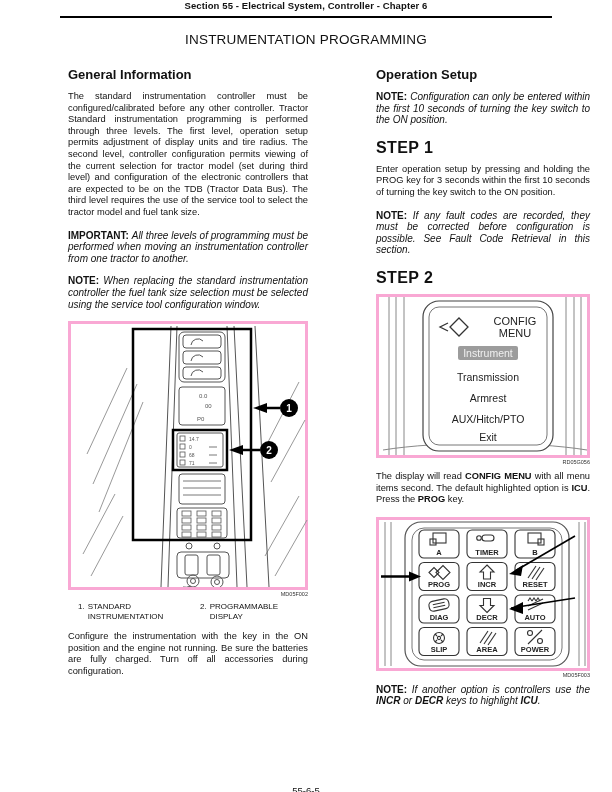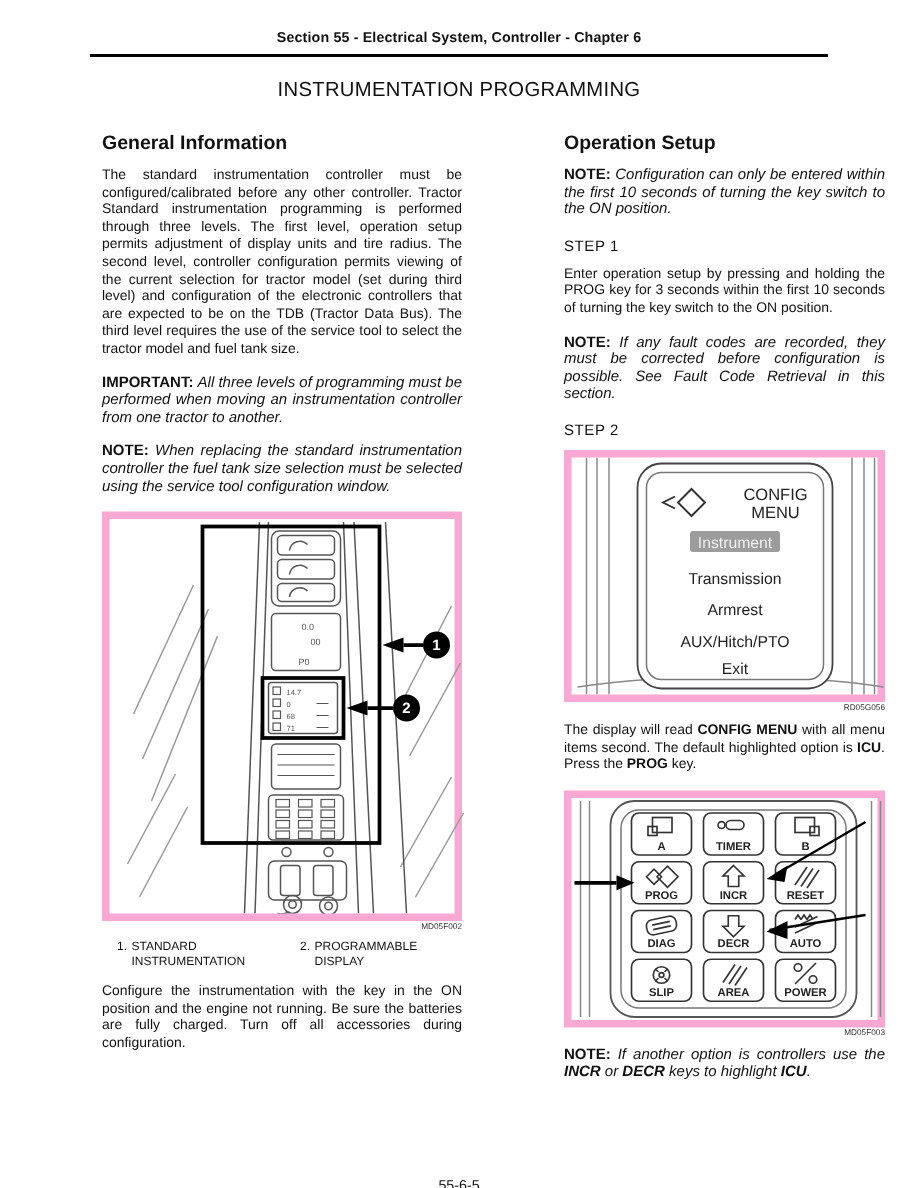--- a/index.html
+++ b/index.html
@@ -1,35 +1,35 @@
 <!DOCTYPE html>
 <html><head>
 <meta charset="utf-8">
 <style>
   * { margin:0; padding:0; box-sizing:border-box; }
   html,body { background:#e8e8e8; }
   .page {
     position:relative; width:612px; height:792px; margin:0 auto;
     background:#ffffff; font-family:"Liberation Sans", sans-serif;
-    color:#111; overflow:hidden; padding-top:20px;
+    color:#111; overflow:hidden; 
   }
   .hdr { text-align:center; font-size:9.5px; font-weight:bold; letter-spacing:.1px; }
   .hdr-rule { border-bottom:2px solid #000; margin:5px 60px 0 60px; }
   .doc-title { text-align:center; font-size:13.5px; font-weight:normal; margin-top:14px; letter-spacing:.2px; }
   .columns { display:flex; margin:20px 0 0 68px;gap:36px; }
   .col-left  { width:240px; margin-right:32px; }
   .col-right { width:214px; }
   .colhead { font-size:13px; font-weight:bold; margin-bottom:9px; }
-  .stephead { font-size:10px; font-weight:normal; margin:13px 0 7px 0; letter-spacing:.4px; }
+  .stephead { font-size:16px; font-weight:bold; margin:13px 0 7px 0; letter-spacing:.4px; }
   p.body { font-size:9.3px; line-height:11.6px; text-align:justify; margin-bottom:11px; }
   p.notep { font-size:10px; line-height:11.6px; text-align:justify; margin-bottom:11px; }
   p.notep .nlabel { font-weight:bold; font-style:normal; }
   p.notep i { font-style:italic; }
   p.notep b i, p.notep i b { font-weight:bold; }
-  .figframe { border:5px solid #f9a8d4; background:#fff; }
+  .figframe { border:3px solid #f9a8d4; background:#fff; }
   .figlabel { font-size:5.5px; color:#333; text-align:right; line-height:7px; margin-top:1px; }
   .captions { display:flex; font-size:8px; line-height:9.5px; margin:4px 0 10px 10px; }
   .cap { display:flex; }
   .cap1 { width:122px; }
   .capnum { margin-right:3px; }
   svg { display:block; font-family:"Liberation Sans", sans-serif; }
   .footer { position:absolute; left:0; right:0; top:749px; text-align:center; font-size:9.5px; color:#111;margin-top:36px; }
 </style>
 </head>
 <body>

